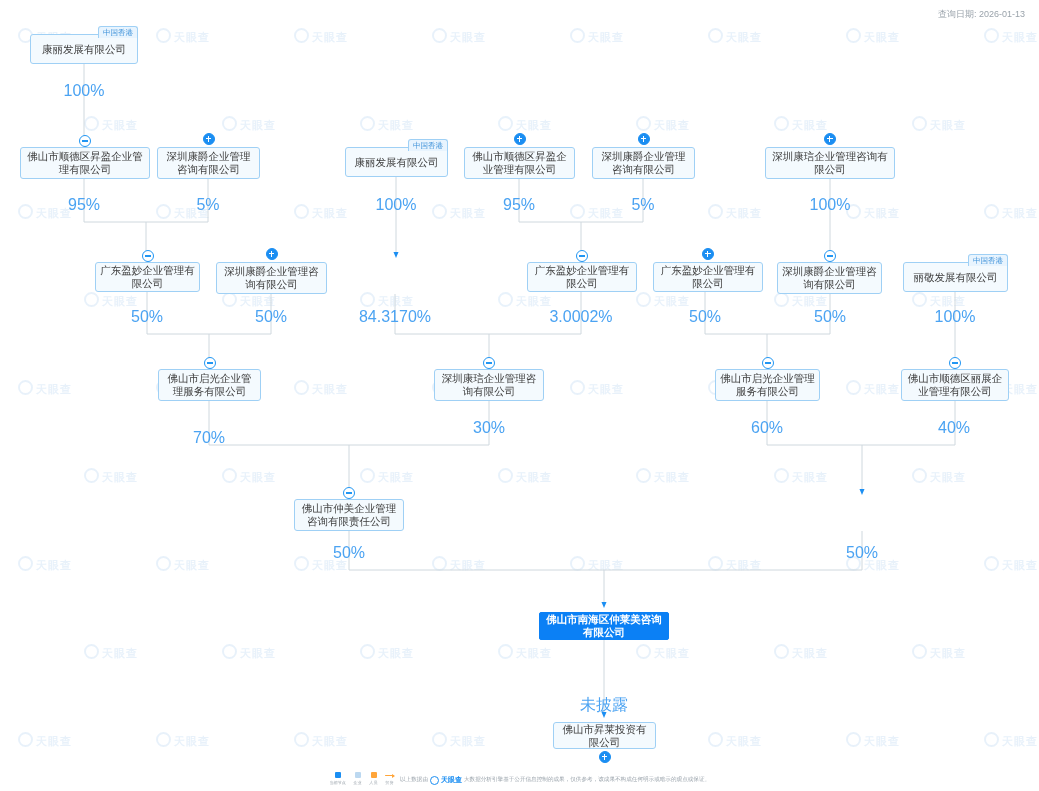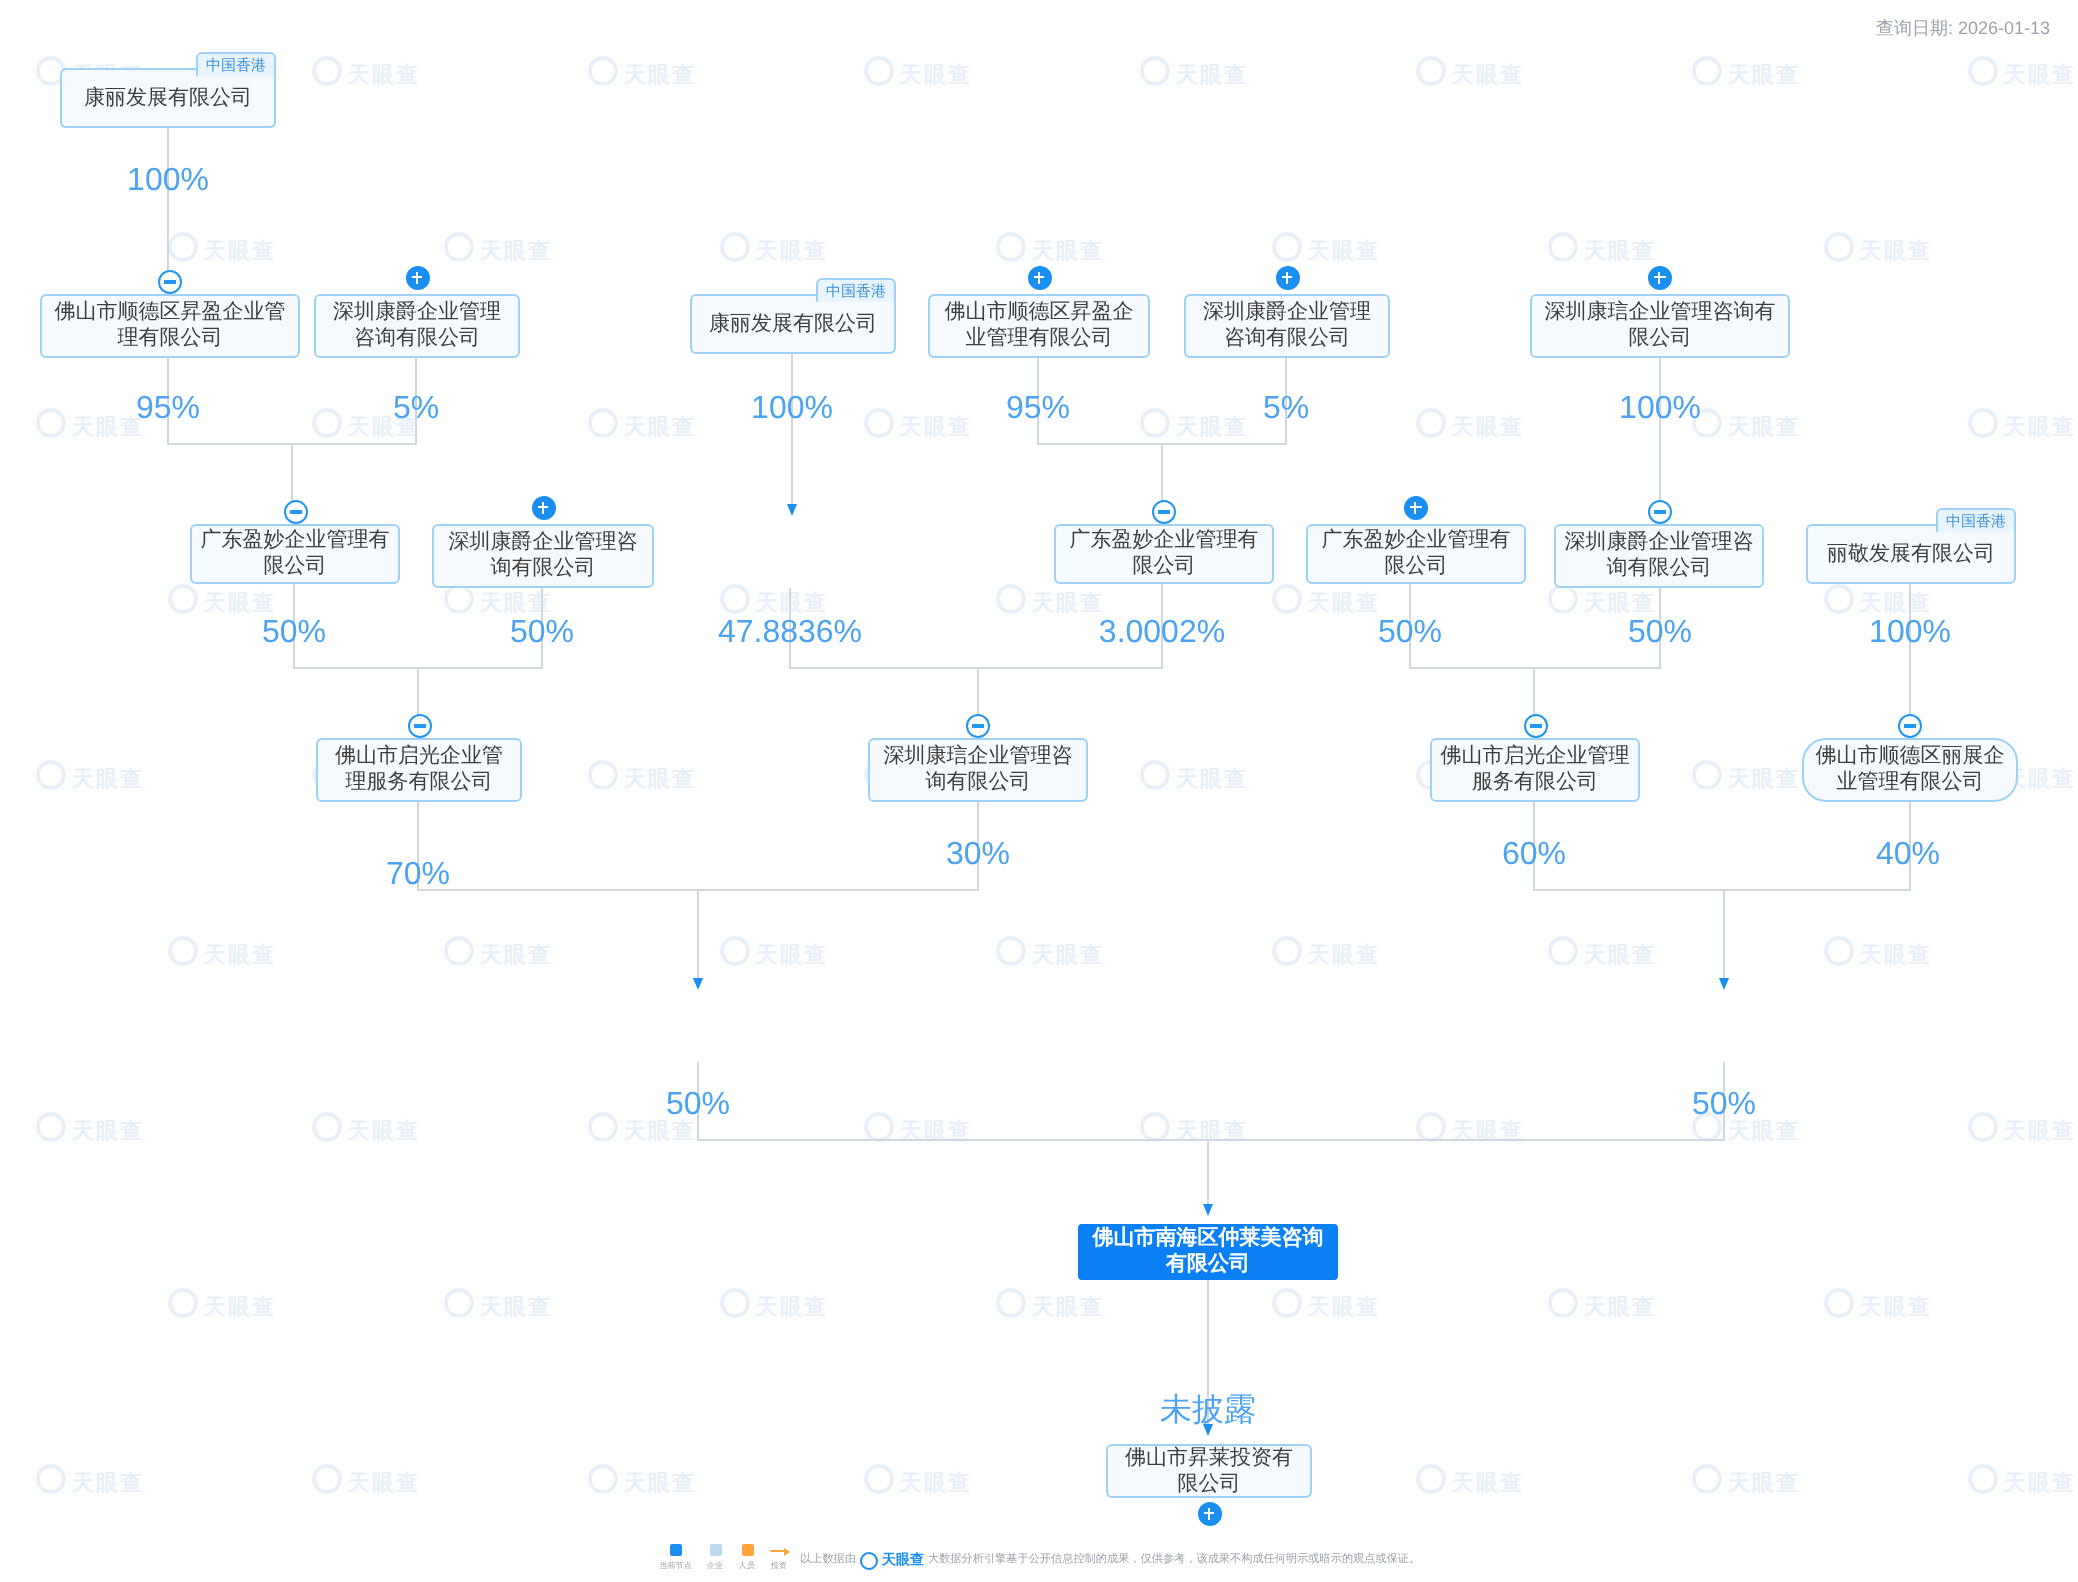--- a/index.html
+++ b/index.html
@@ -320,41 +320,45 @@
       <span class="handle minus"></span>
     </div>
     <div class="node" style="left: 434px; top: 369px; width: 110px; height: 32px;">
       <span class="node-label">深圳康琂企业管理咨询有限公司</span>
       <span class="handle minus"></span>
     </div>
     <div class="node" style="left: 715px; top: 369px; width: 105px; height: 32px;">
       <span class="node-label">佛山市启光企业管理服务有限公司</span>
       <span class="handle minus"></span>
     </div>
-    <div class="node" style="left: 901px; top: 369px; width: 108px; height: 32px; border-radius: 12px;">
+    <div class="node" style="left: 901px; top: 369px; width: 108px; height: 32px;">
       <span class="node-label">佛山市顺德区丽展企业管理有限公司</span>
+      <span class="handle minus"></span>
+    </div>
+    <div class="node" style="left: 294px; top: 499px; width: 110px; height: 32px;">
+      <span class="node-label">佛山市仲美企业管理咨询有限责任公司</span>
       <span class="handle minus"></span>
     </div>
     <div class="node root" style="left: 539px; top: 612px; width: 130px; height: 28px;">
       <span class="node-label">佛山市南海区仲莱美咨询有限公司</span>
     </div>
     <div class="node" style="left: 553px; top: 722px; width: 103px; height: 27px;">
       <span class="node-label">佛山市昇莱投资有限公司</span>
       <span class="handle plus below"></span>
     </div>
     <div class="pct" style="left: 84px; top: 82px;">100%</div>
     <div class="pct" style="left: 84px; top: 196px;">95%</div>
     <div class="pct" style="left: 208px; top: 196px;">5%</div>
     <div class="pct" style="left: 396px; top: 196px;">100%</div>
     <div class="pct" style="left: 519px; top: 196px;">95%</div>
     <div class="pct" style="left: 643px; top: 196px;">5%</div>
     <div class="pct" style="left: 830px; top: 196px;">100%</div>
     <div class="pct" style="left: 147px; top: 308px;">50%</div>
     <div class="pct" style="left: 271px; top: 308px;">50%</div>
-    <div class="pct" style="left: 395px; top: 308px;">47.8836%</div>
+    <div class="pct" style="left: 395px; top: 308px;">84.3170%</div>
     <div class="pct" style="left: 581px; top: 308px;">3.0002%</div>
     <div class="pct" style="left: 705px; top: 308px;">50%</div>
     <div class="pct" style="left: 830px; top: 308px;">50%</div>
     <div class="pct" style="left: 955px; top: 308px;">100%</div>
     <div class="pct" style="left: 209px; top: 429px;">70%</div>
     <div class="pct" style="left: 489px; top: 419px;">30%</div>
     <div class="pct" style="left: 767px; top: 419px;">60%</div>
     <div class="pct" style="left: 954px; top: 419px;">40%</div>
     <div class="pct" style="left: 349px; top: 544px;">50%</div>
     <div class="pct" style="left: 862px; top: 544px;">50%</div>

